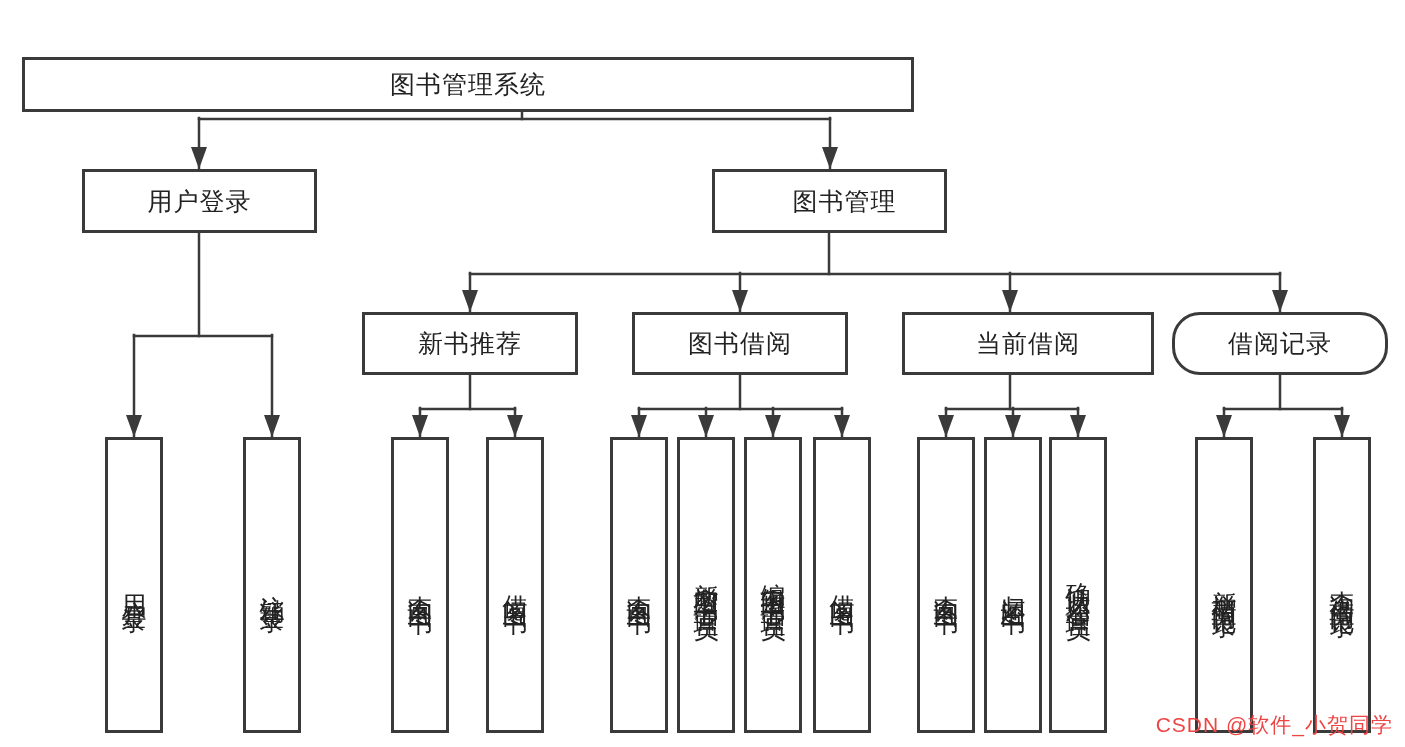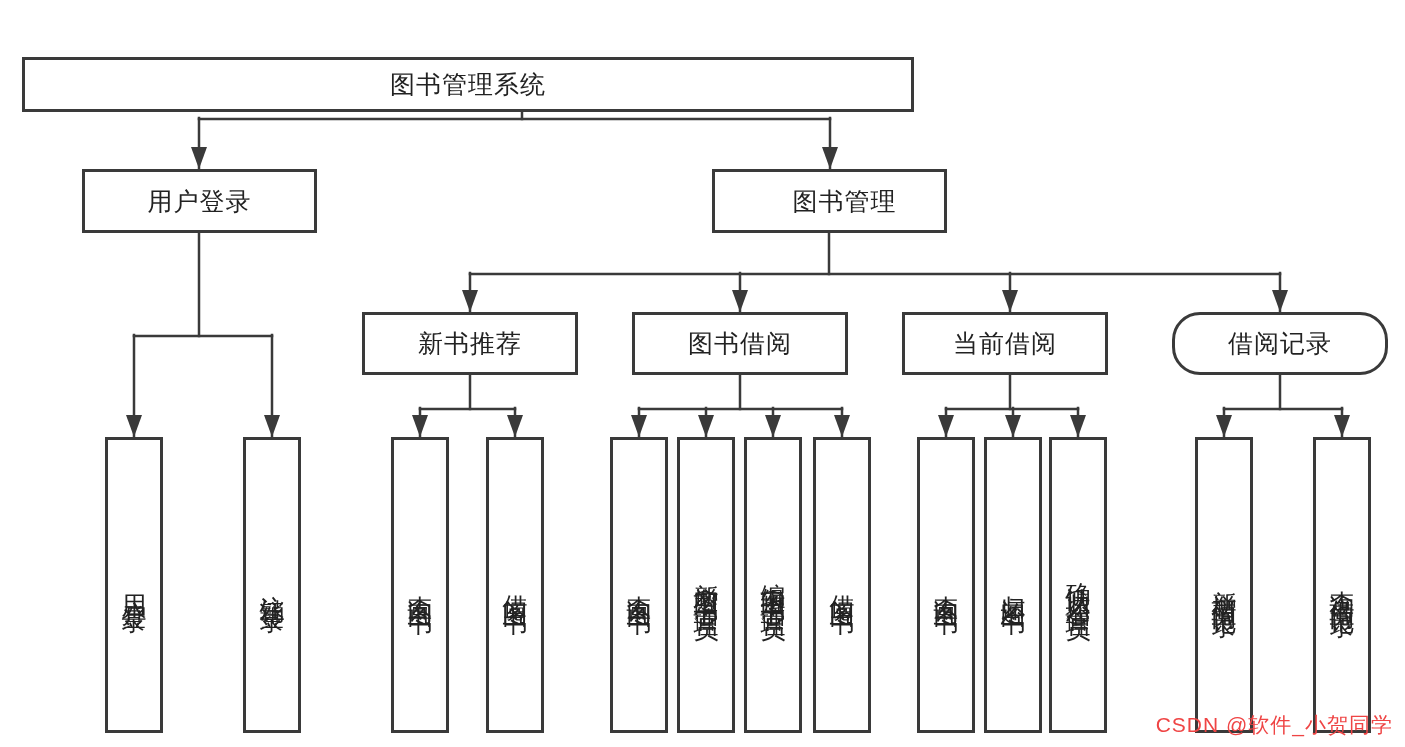--- a/index.html
+++ b/index.html
@@ -120,21 +120,21 @@
   <div class="node h" style="left:712px;top:169px;width:235px;height:64px;padding-left:30px;">
     <span>图书管理</span>
   </div>
 
   <div class="node h" style="left:362px;top:312px;width:216px;height:63px;">
     <span>新书推荐</span>
   </div>
   <div class="node h" style="left:632px;top:312px;width:216px;height:63px;">
     <span>图书借阅</span>
   </div>
-  <div class="node h" style="left:902px;top:312px;width:206px;height:63px;">
+  <div class="node h" style="left:902px;top:312px;width:252px;height:63px;">
     <span>当前借阅</span>
   </div>
   <div class="node h" style="left:1172px;top:312px;width:216px;height:63px;border-radius:28px;">
     <span>借阅记录</span>
   </div>
 
   <div class="node v" style="left:105px;top:437px;width:58px;height:296px;">
     <span>用户登录</span>
   </div>
   <div class="node v" style="left:243px;top:437px;width:58px;height:296px;">

